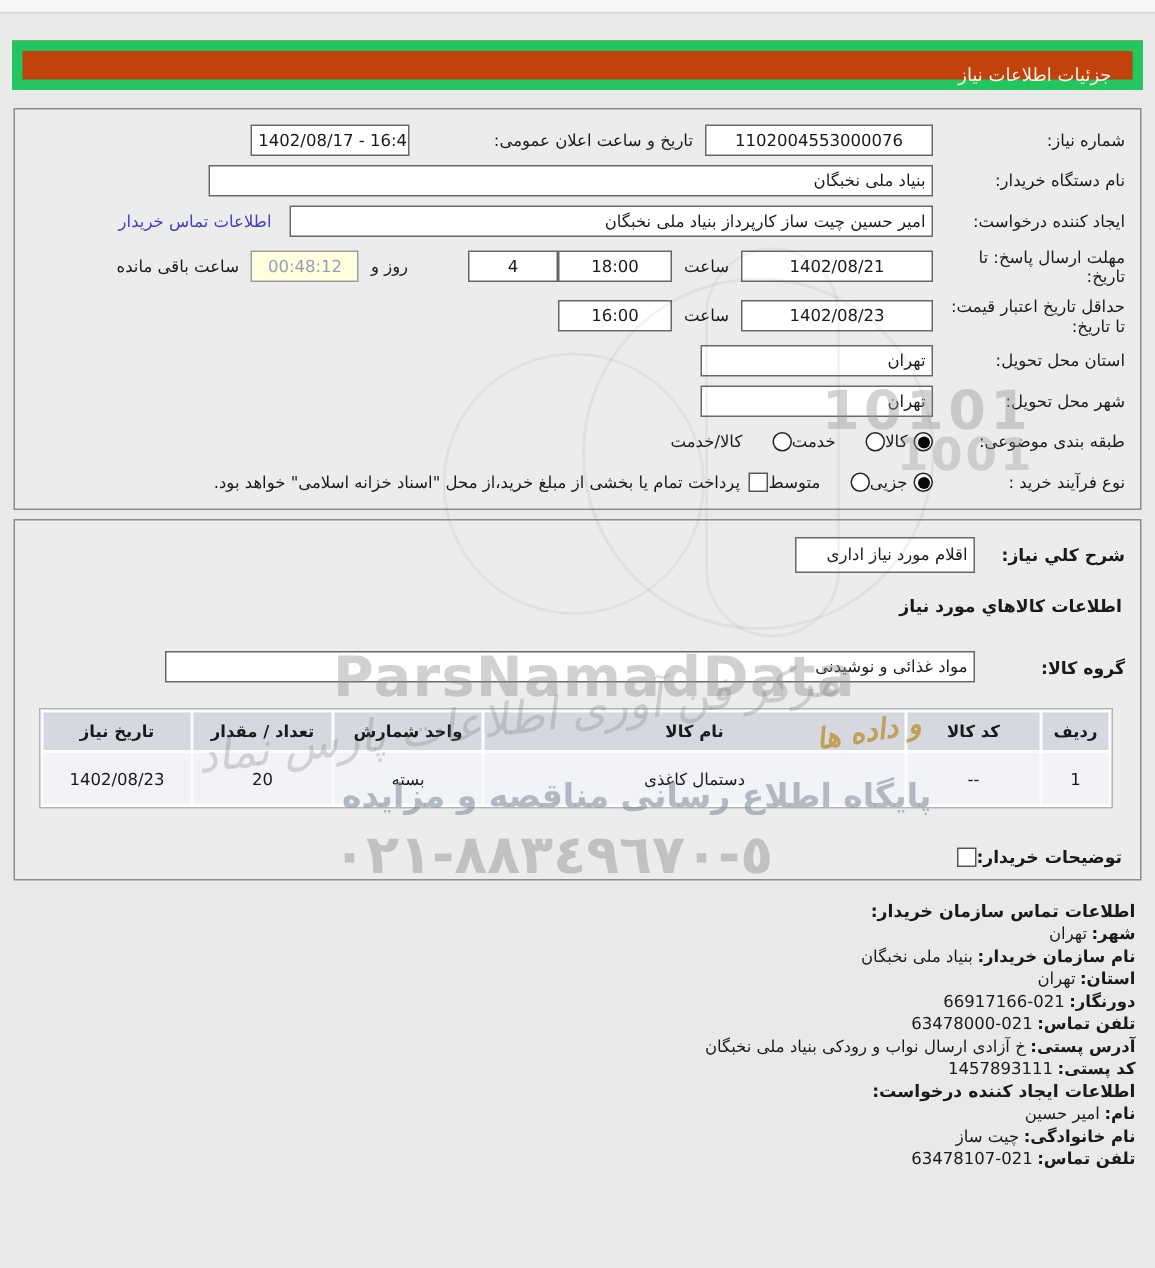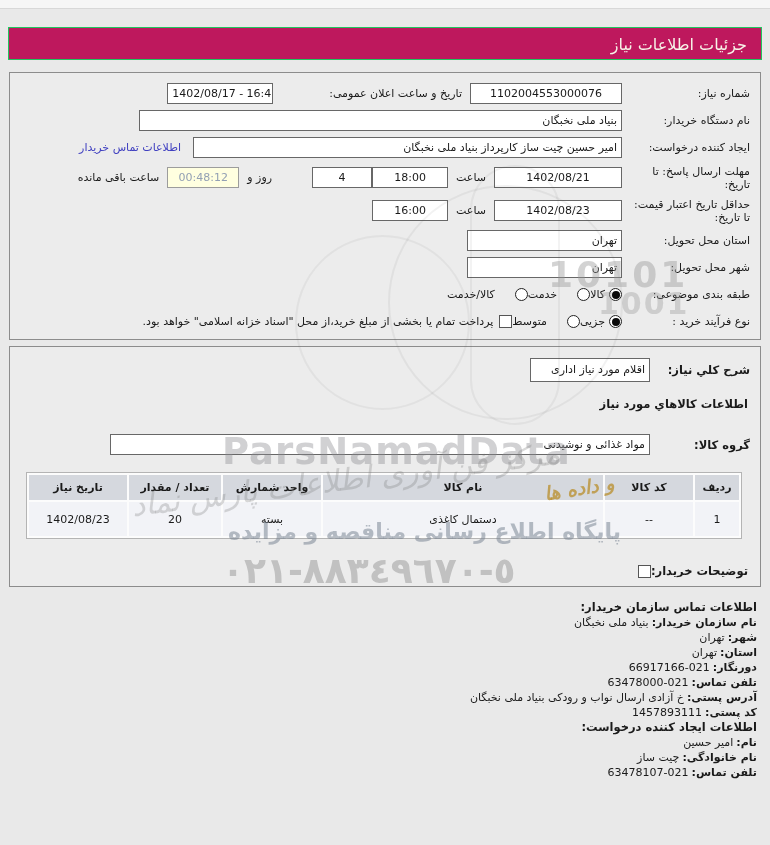--- a/index.html
+++ b/index.html
@@ -7,22 +7,22 @@
   body {
     background:#e9e9e9;
     font-family:"DejaVu Sans","Liberation Sans",sans-serif;
     font-size:11px; color:#1a1a1a;
   }
   .page { position:relative; width:770px; height:845px; overflow:hidden; direction:rtl; }
   .topstrip { height:9px; background:#f6f6f6; border-bottom:1px solid #d8d8d8; }
 
   .titlebar {
     margin:18px 8px 0 8px; height:33px; line-height:33px;
-    background:#be185d; border:1px solid #22c55e;
-    color:#f7f3e8; font-size:16px; padding-right:14px;
+    background:#c2410c; border:7px solid #22c55e;
+    color:#f7f3e8; font-size:12px; padding-right:14px;
   }
 
   .panel { margin:0 9px; background:#ececec; border:1px solid #8c8c8c; }
   .p1 { margin-top:12px; padding:7px 6px 4px 6px; }
   .p2 { margin-top:6px; padding:9px 6px 8px 6px; }
 
   .frow { display:flex; align-items:center; padding:0 4px; min-height:27px; }
   .frow.tall { min-height:33px; }
   .flabel { flex:0 0 128px; font-size:11px; line-height:13px; padding-left:4px; }
   .blabel { font-weight:bold; font-size:11.5px; }
@@ -203,22 +203,22 @@
       </table>
 
     <div class="notesrow">
       <span class="blabel">توضیحات خریدار:</span>
       <span class="checkbox"></span>
     </div>
   </div>
 
   <div class="contact">
     <div class="hline">اطلاعات تماس سازمان خریدار:</div>
+    <div class="cline"><span class="b">شهر:</span><span class="v">تهران</span></div>
     <div class="cline"><span class="b">نام سازمان خریدار:</span><span class="v">بنیاد ملی نخبگان</span></div>
-    <div class="cline"><span class="b">شهر:</span><span class="v">تهران</span></div>
     <div class="cline"><span class="b">استان:</span><span class="v">تهران</span></div>
     <div class="cline"><span class="b">دورنگار:</span><span class="v ltr">66917166-021</span></div>
     <div class="cline"><span class="b">تلفن تماس:</span><span class="v ltr">63478000-021</span></div>
     <div class="cline"><span class="b">آدرس پستی:</span><span class="v">خ آزادی ارسال نواب و رودکی بنیاد ملی نخبگان</span></div>
     <div class="cline"><span class="b">کد پستی:</span><span class="v ltr">1457893111</span></div>
 
     <div class="hline">اطلاعات ایجاد کننده درخواست:</div>
     <div class="cline"><span class="b">نام:</span><span class="v">امیر حسین</span></div>
     <div class="cline"><span class="b">نام خانوادگی:</span><span class="v">چیت ساز</span></div>
     <div class="cline"><span class="b">تلفن تماس:</span><span class="v ltr">63478107-021</span></div>

